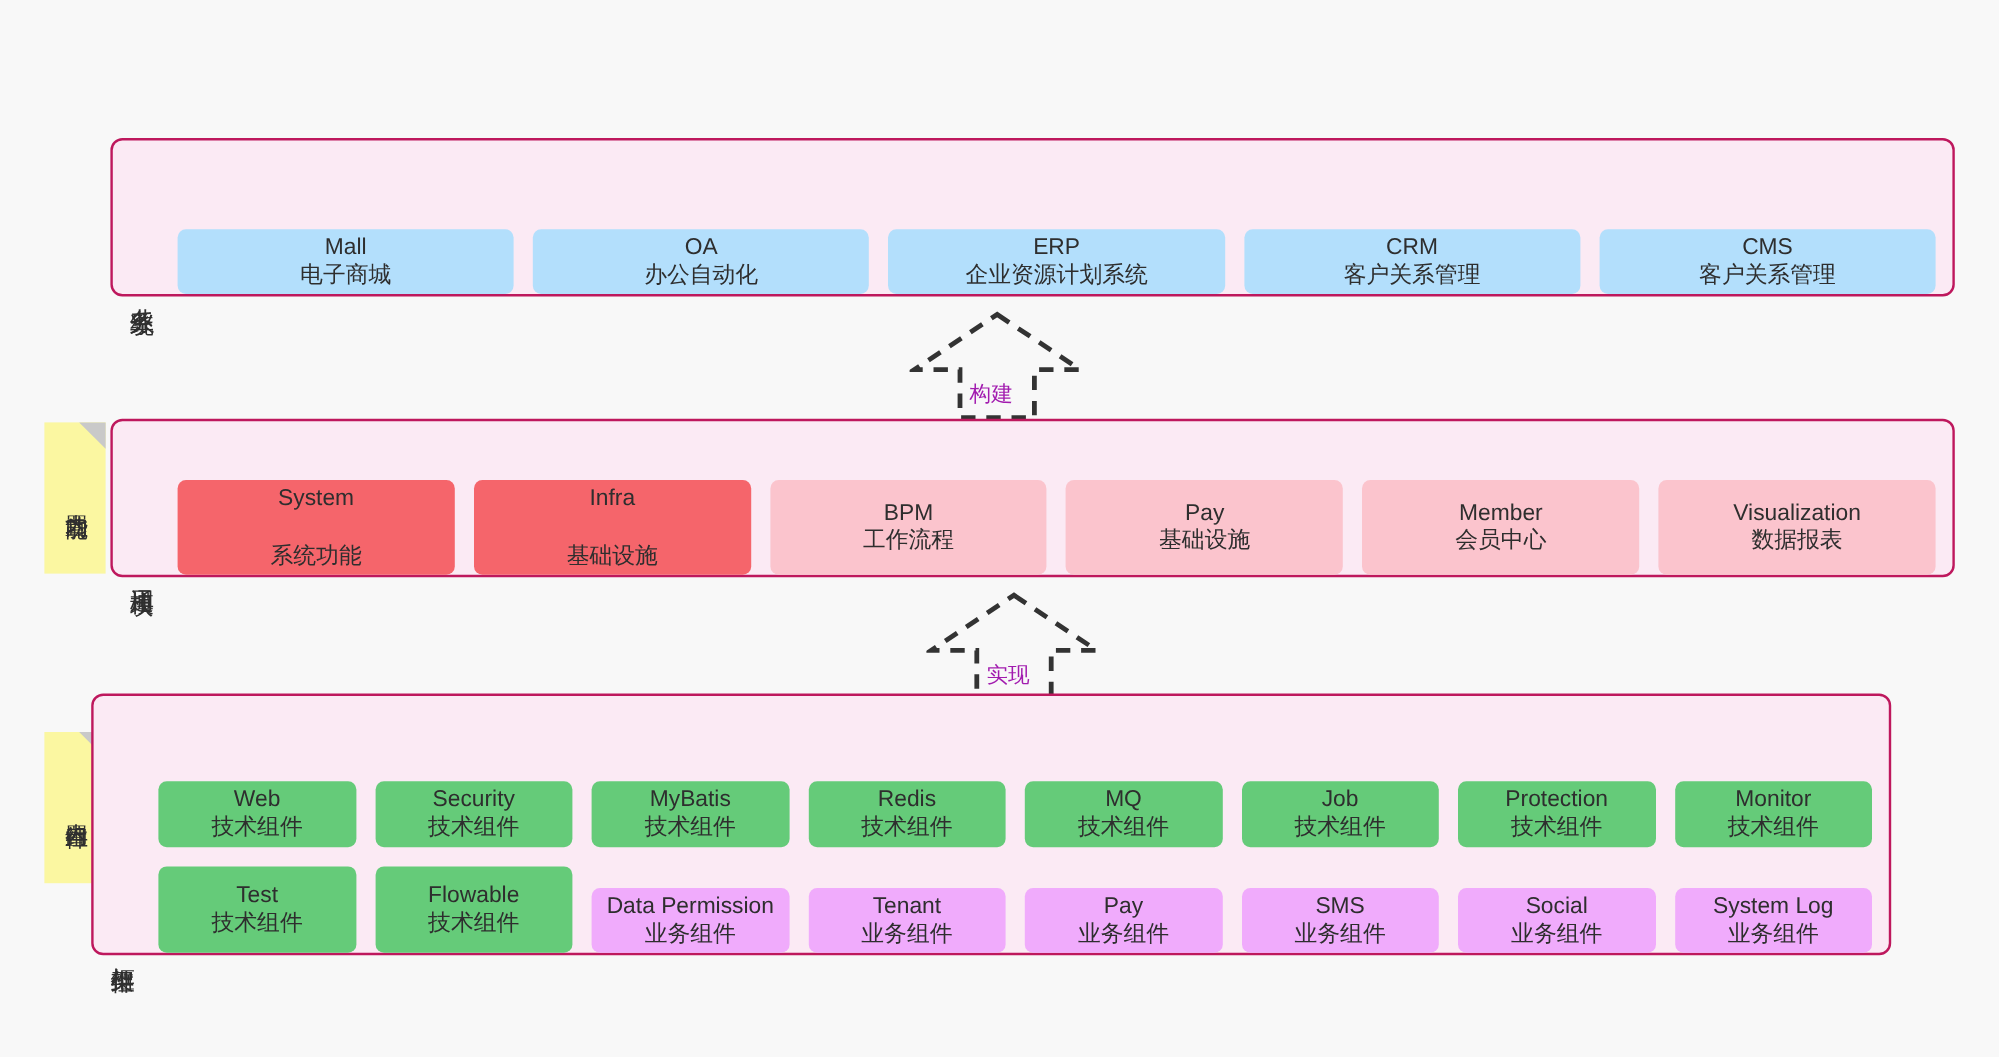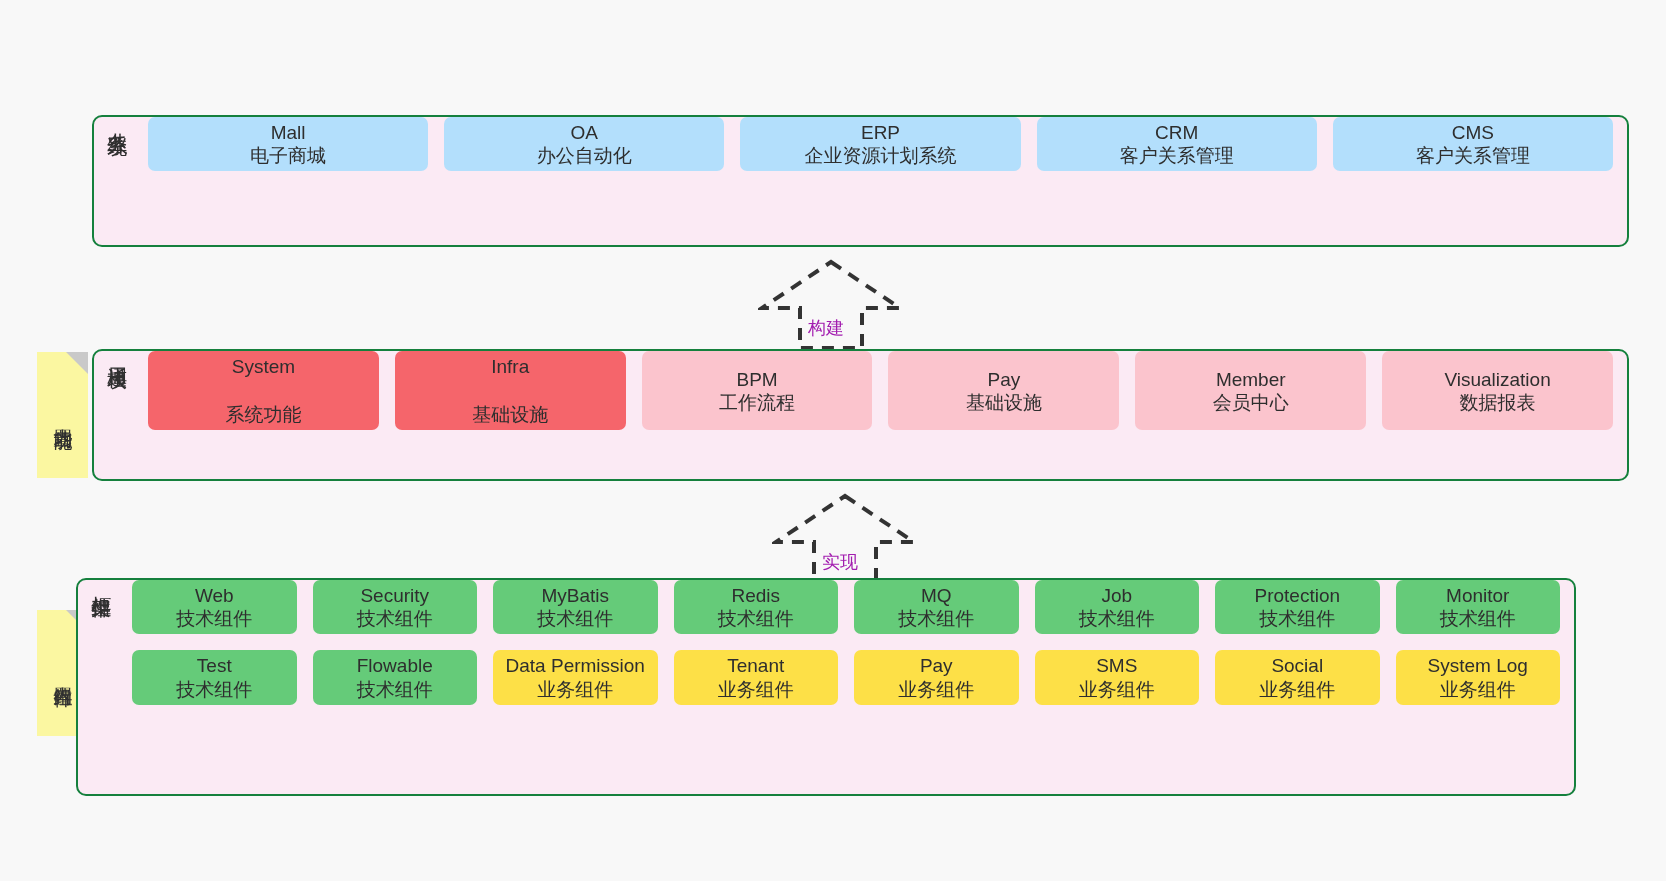--- a/index.html
+++ b/index.html
@@ -21,24 +21,24 @@
     width: 1666px;
     height: 881px;
     background: #f8f8f8;
   }
 
   
   .layer {
     position: absolute;
     box-sizing: border-box;
     background: #fbeaf4;
-    border: 2px solid #15803d;
+    border: 2px solid #be185d;
     border-radius: 10px;
     display: flex;
-    align-items: flex-start;
+    align-items: flex-end;
   }
   .layer-title {
     flex: 0 0 auto;
     width: 46px;
     display: flex;
     align-items: center;
     justify-content: center;
     font-size: 20px;
     line-height: 1.18;
     color: #2f2f2f;
@@ -77,21 +77,21 @@
   }
   .card .t1 { white-space: nowrap; }
   .card .t2 { white-space: nowrap; }
   .card.wrap .t1 { white-space: normal; }
 
   
   .c-blue       { background: #b3dffc; }
   .c-red        { background: #f5656b; gap: 25px; }
   .c-pink       { background: #fbc4cd; }
   .c-green      { background: #65cb79; }
-  .c-lightgreen { background: #fde047; }
+  .c-lightgreen { background: #f0abfc; margin-top: 18px; }
 
   
   .note {
     position: absolute;
     box-sizing: border-box;
     background: #fbf7a1;
     font-size: 19px;
     line-height: 1.2;
     color: #2f2f2f;
     display: flex;

